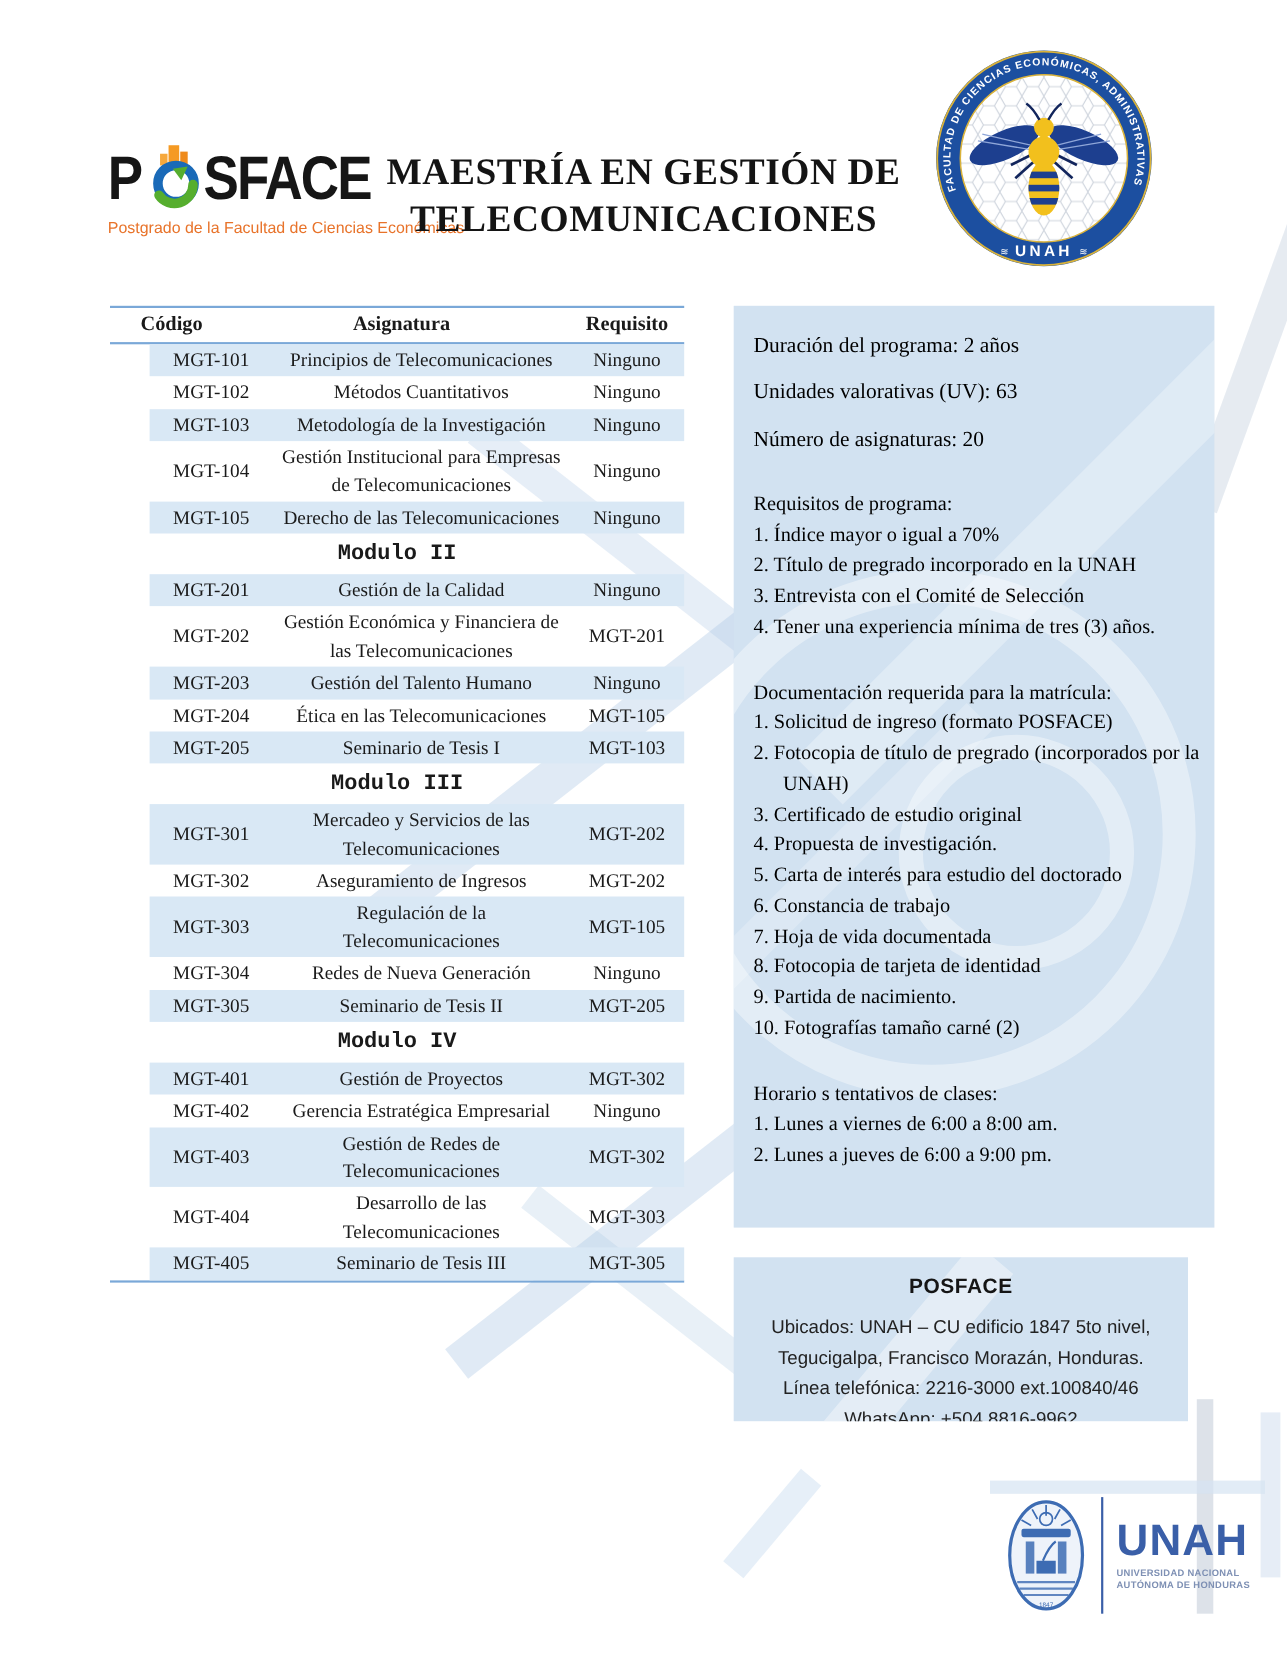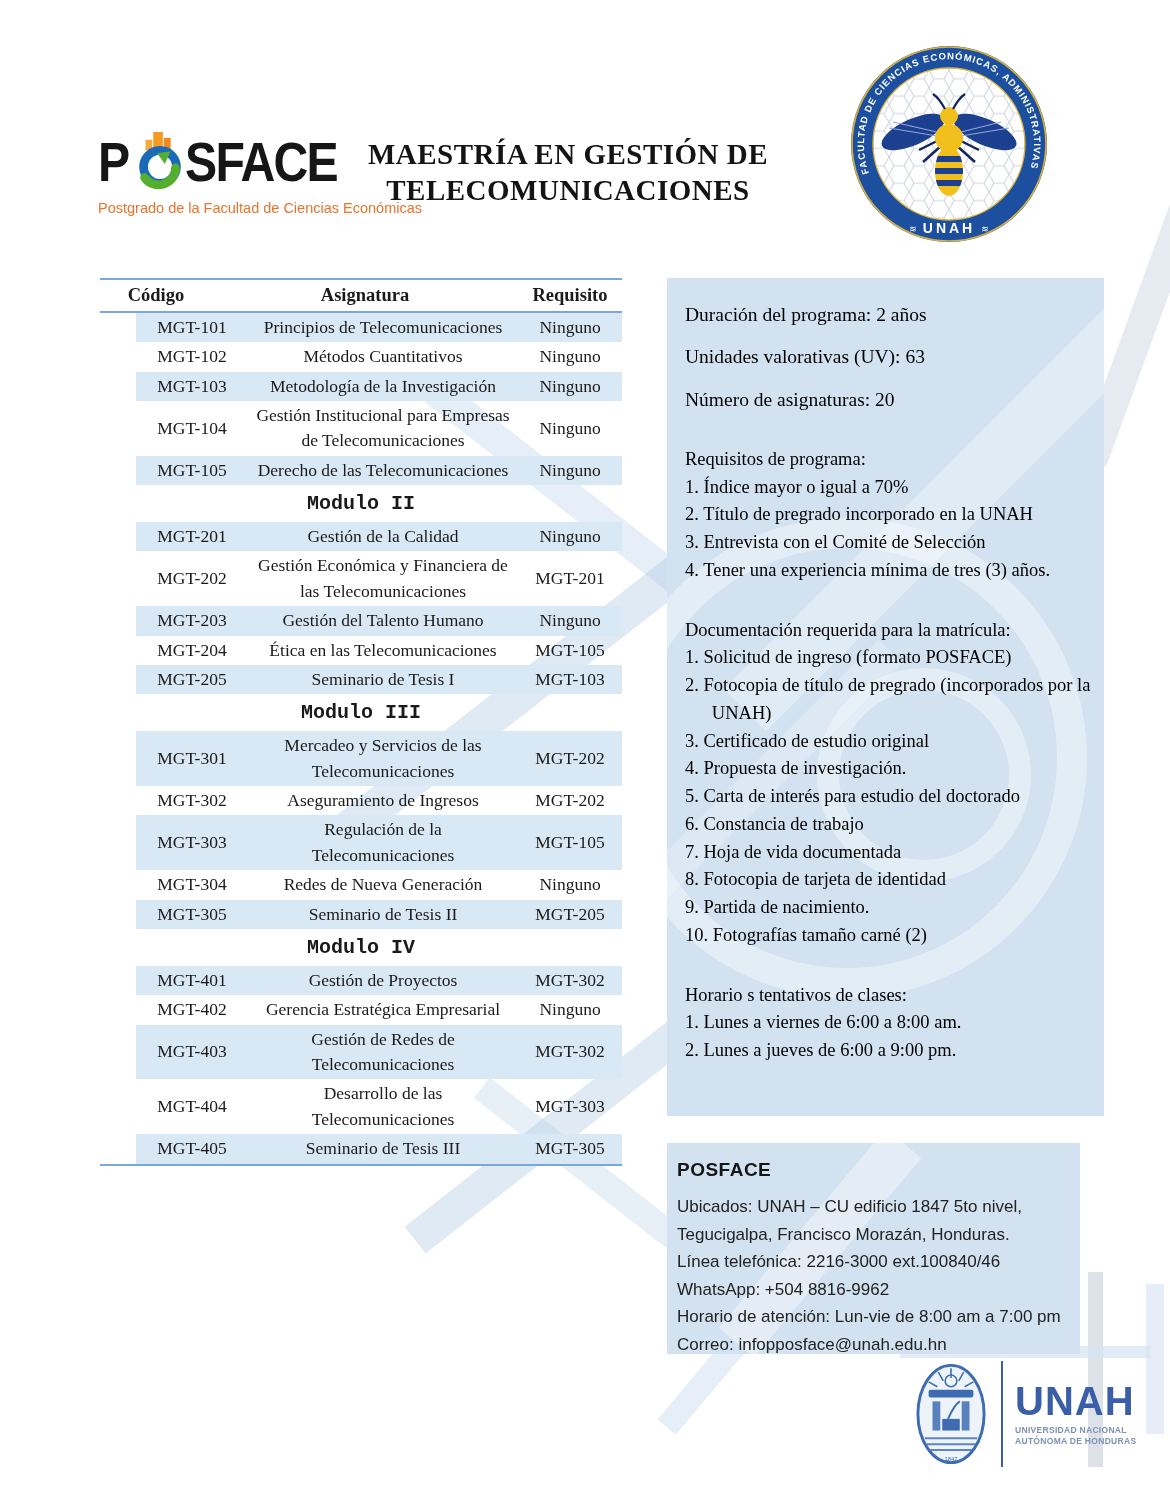--- a/index.html
+++ b/index.html
@@ -18,22 +18,22 @@
   .wm-barI{left:900px;top:1346px;width:250px;height:12px;background:rgba(214,228,242,.7);}
   .wm-barJ{left:690px;top:1330px;width:24px;height:110px;background:rgba(205,224,242,.5);transform:rotate(40deg);}
   
   .posface-logo{position:absolute;left:98px;top:130px;width:260px;z-index:2;}
   .logo-row{display:flex;align-items:center;height:64px;}
   .logo-p,.logo-sface{font-family:"Liberation Sans",sans-serif;font-weight:800;font-size:56px;
       color:#161616;letter-spacing:-2px;transform:scaleX(.86);transform-origin:left center;line-height:1;}
   .logo-sface{margin-left:-4px;}
   .logo-icon{width:58px;height:62px;flex:0 0 auto;margin:0 0 0 -2px;}
   .logo-tagline{font-family:"Liberation Sans",sans-serif;font-size:14.5px;color:#e8732a;margin-top:6px;white-space:nowrap;}
-  .page-title{position:absolute;left:313px;top:136px;width:510px;text-align:center;z-index:2;
-      font-weight:700;font-size:29px;line-height:1.25;letter-spacing:.5px;color:#141414;}
+  .page-title{position:absolute;left:330px;top:136px;width:510px;text-align:center;z-index:2;
+      font-weight:700;font-size:34px;line-height:1.25;letter-spacing:.5px;color:#141414;}
   .faculty-seal{position:absolute;left:849px;top:44px;width:200px;height:200px;z-index:2;}
   
   .table{position:absolute;left:100px;top:278px;width:522px;z-index:2;
       border-top:2px solid #7aa8d8;border-bottom:2px solid #7aa8d8;font-size:17.5px;}
   .trow{display:flex;align-items:center;text-align:center;line-height:1.45;}
   .trow.header{font-weight:700;font-size:18.5px;border-bottom:2px solid #7aa8d8;padding:2px 0;}
   .trow.course{padding:2px 0;margin-left:36px;}
   .trow.course.shaded{background:#d9e8f5;}
   .trow.module{display:block;font-weight:700;font-size:20px;padding:4px 0;font-family:Liberation Mono, monospace;}
   .cell{box-sizing:border-box;}
@@ -47,22 +47,22 @@
   .info-panel .inner{position:relative;z-index:2;}
   .pwm{position:absolute;z-index:1;pointer-events:none;}
   .pwm-eye1{left:-60px;top:240px;width:420px;height:420px;border:30px solid rgba(255,255,255,.38);border-radius:50%;}
   .pwm-eye2{left:150px;top:390px;width:170px;height:170px;border:22px solid rgba(255,255,255,.38);border-radius:50%;}
   .pwm-band1{left:260px;top:-80px;width:60px;height:600px;background:rgba(255,255,255,.30);transform:rotate(45deg);}
   .pwm-band2{left:30px;top:300px;width:34px;height:500px;background:rgba(255,255,255,.22);transform:rotate(45deg);}
   .fact{margin-bottom:13px;font-size:19.5px;}
   .info-section{margin-top:32px;}
   .section-item{padding-left:1.45em;text-indent:-1.45em;}
   
-  .contact-box{position:absolute;left:667px;top:1143px;width:413px;height:211px;z-index:1;
-      background:#d2e2f1;box-sizing:border-box;padding:16px 10px 0 10px;overflow:hidden;
+  .contact-box{position:absolute;left:667px;top:1143px;width:413px;height:149px;z-index:1;
+      background:#d2e2f1;box-sizing:border-box;padding:16px 10px 0 10px;overflow:hidden;text-align:center;
       font-family:"Liberation Sans",sans-serif;color:#222;}
   .contact-box .sheen{position:absolute;left:130px;top:-30px;width:46px;height:260px;
       background:rgba(255,255,255,.4);transform:rotate(40deg);z-index:1;pointer-events:none;}
   .contact-inner{position:relative;z-index:2;}
   .contact-title{font-weight:700;font-size:19px;letter-spacing:.5px;margin-bottom:12px;color:#151515;}
   .contact-line{font-size:17px;line-height:1.62;}
   
   .unah-footer{position:absolute;left:915px;top:1356px;width:245px;height:115px;z-index:2;
       display:flex;align-items:center;}
   .unah-seal{width:72px;height:104px;flex:0 0 auto;}

